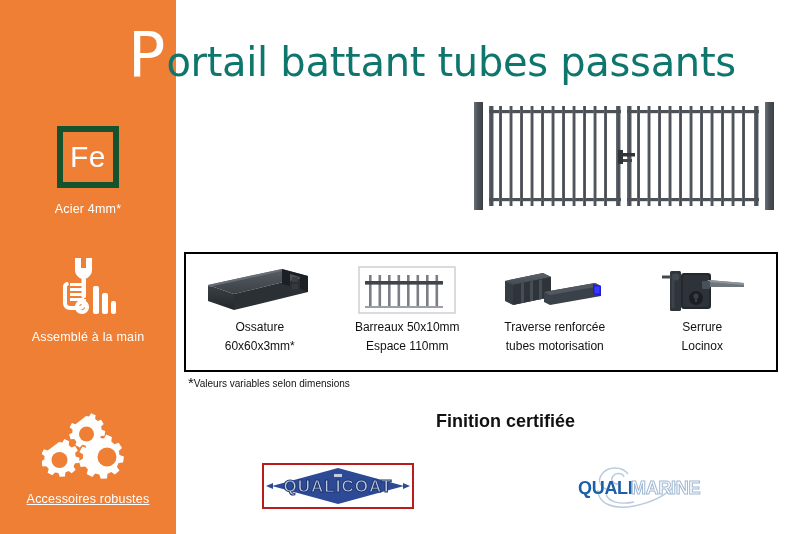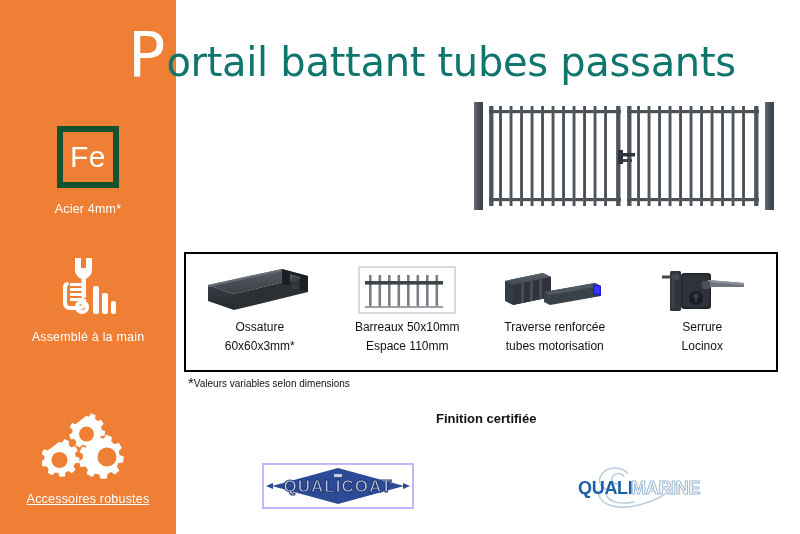--- a/index.html
+++ b/index.html
@@ -145,34 +145,34 @@
   }
   #footnote .star {
     font-size: 15px;
     vertical-align: top;
     line-height: 10px;
   }
   #finition {
     position: absolute;
     left: 436px;
     top: 411px;
-    font-size: 13px;
+    font-size: 18px;
     font-weight: bold;
     color: #111111;
     white-space: nowrap;
   }
 
   
   #qualicoat {
     position: absolute;
     left: 262px;
     top: 463px;
     width: 152px;
     height: 46px;
-    border: 2px solid #c4b5fd;
+    border: 2px solid #b91c1c;
     box-sizing: border-box;
     background: #ffffff;
   }
   #qualimarine {
     position: absolute;
     left: 568px;
     top: 460px;
     width: 148px;
     height: 52px;
   }

